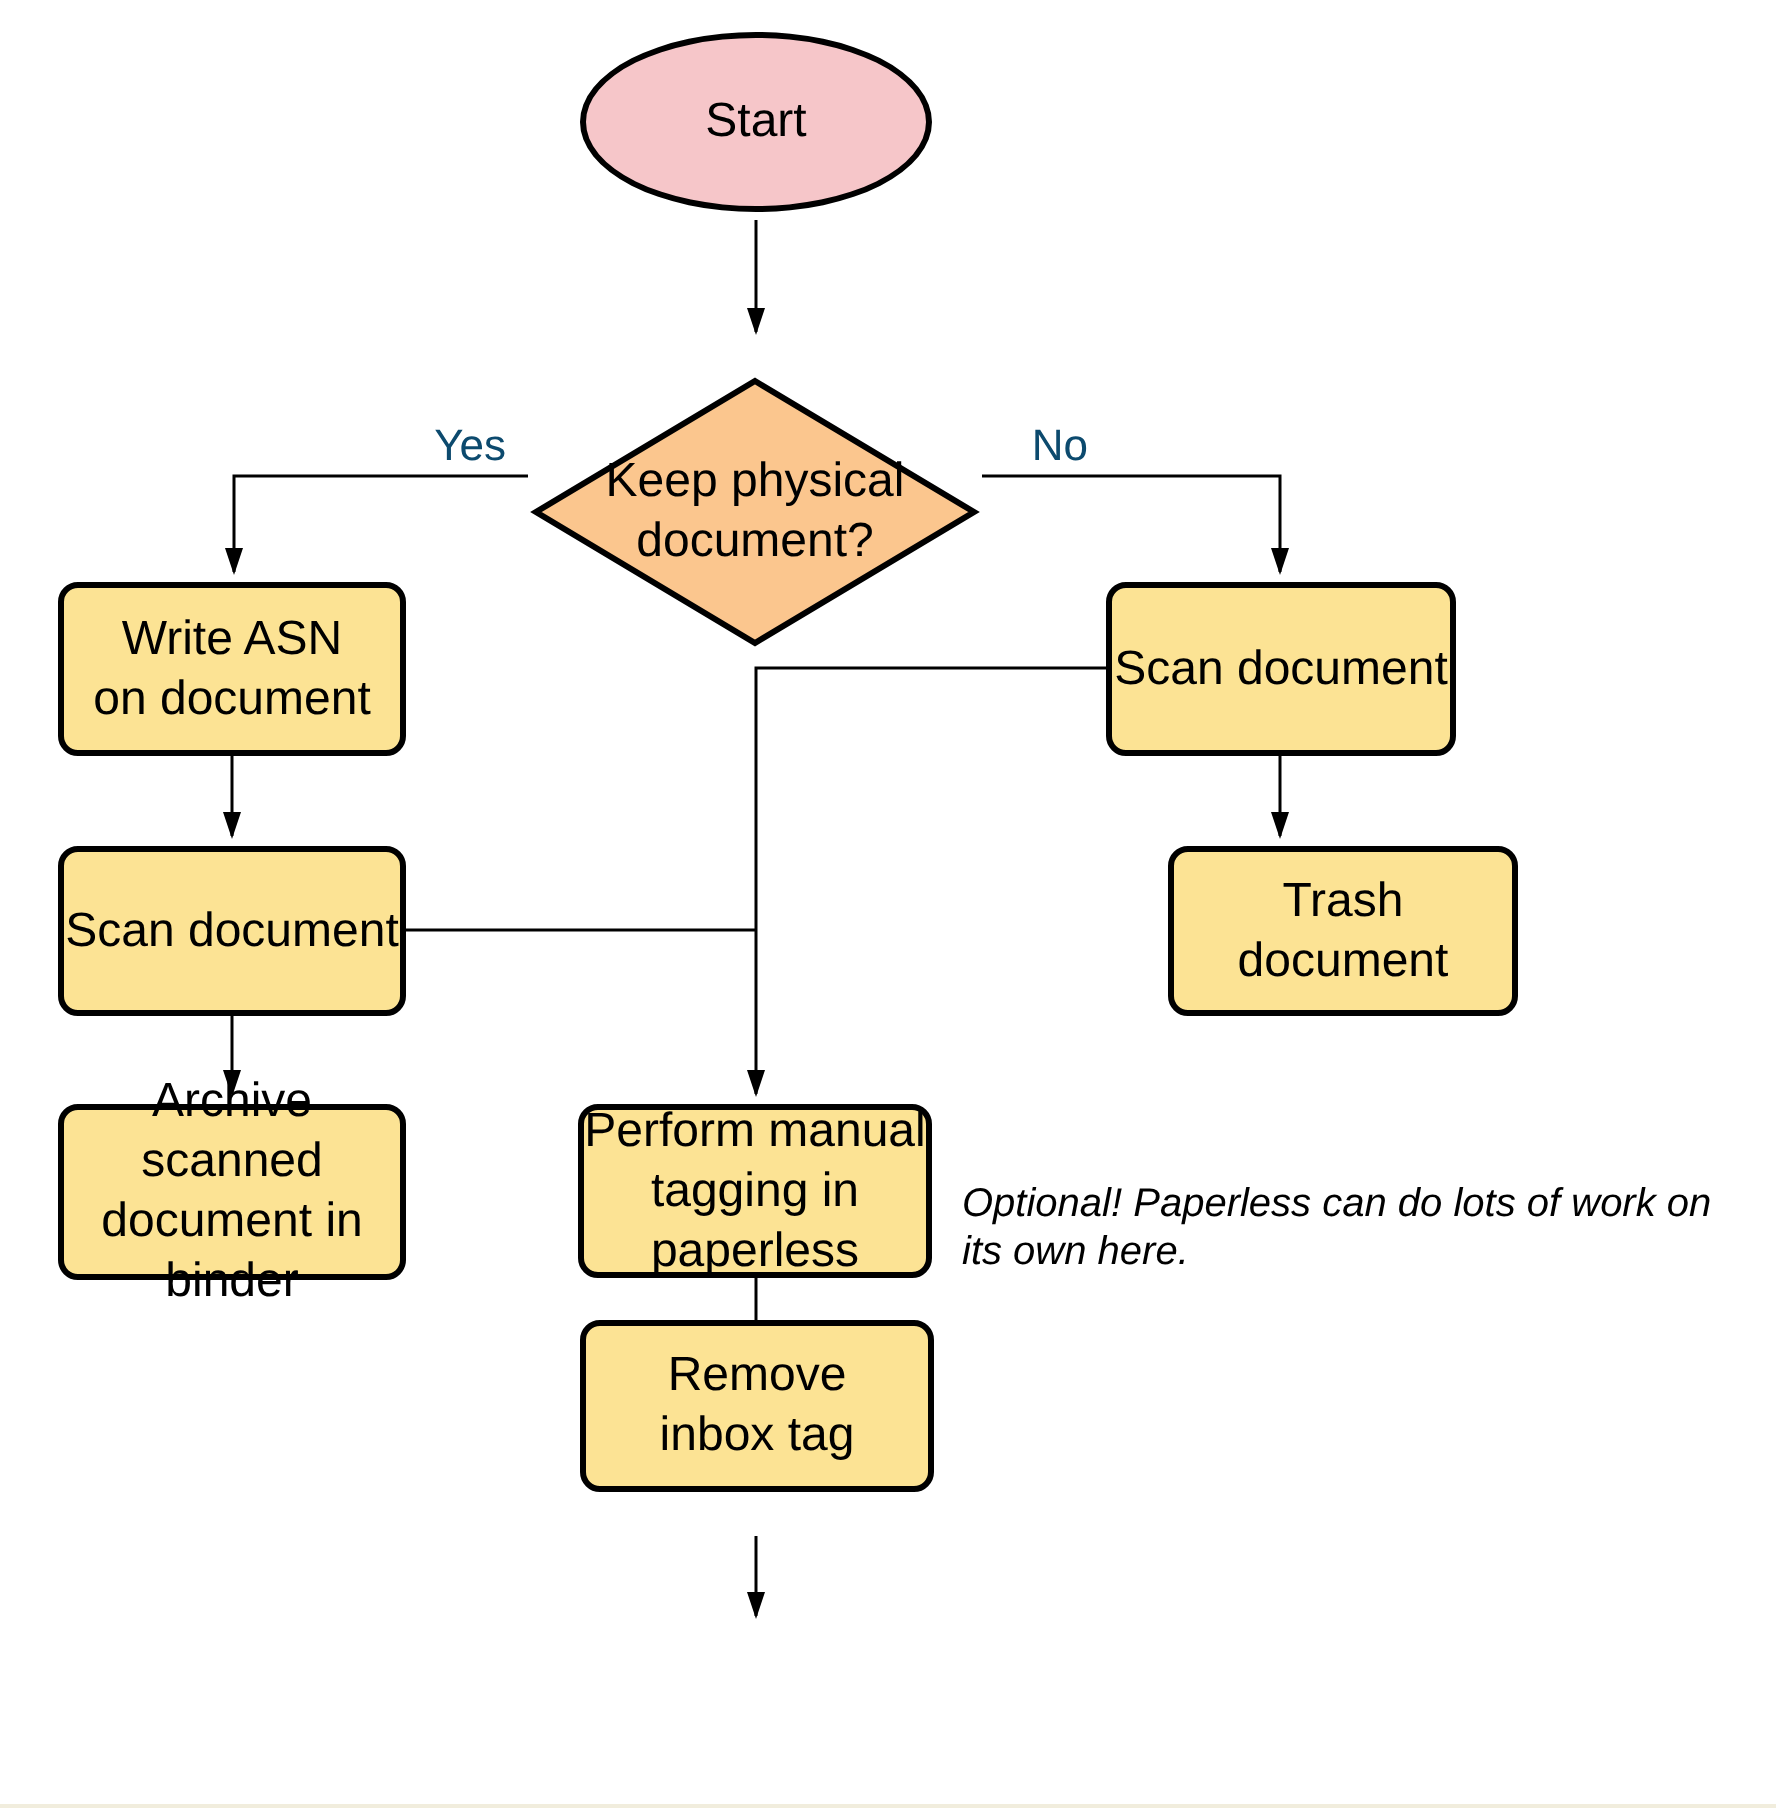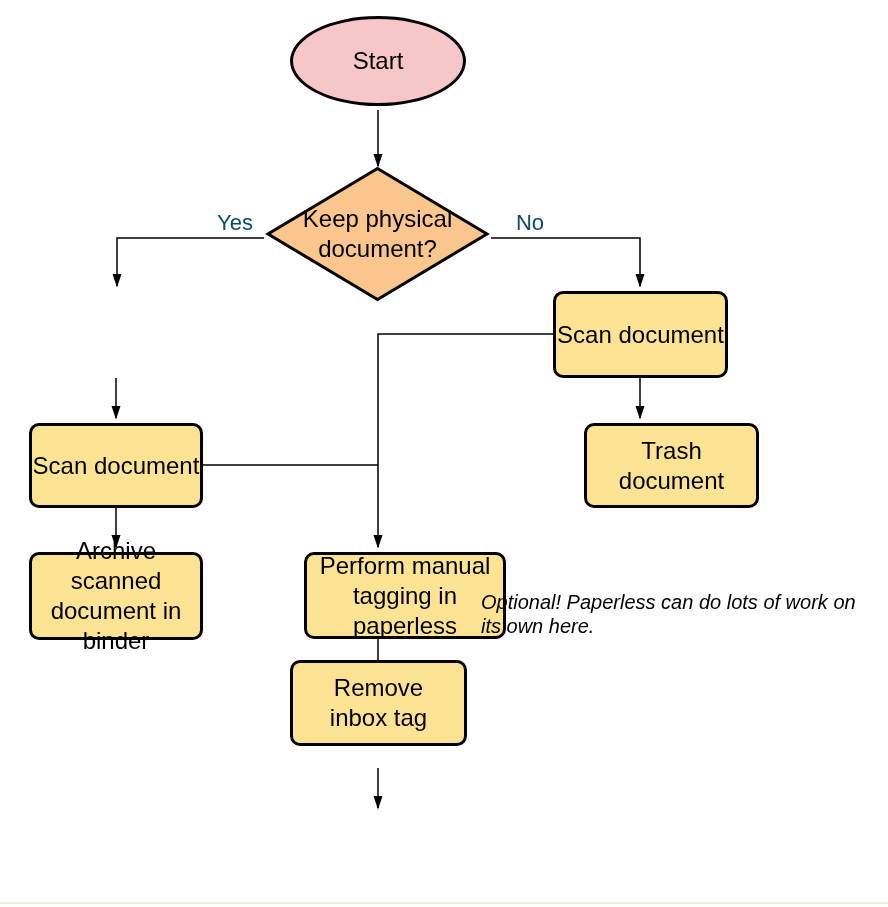--- a/index.html
+++ b/index.html
@@ -80,27 +80,27 @@
     position: absolute;
     left: 0;
     top: 902px;
     width: 888px;
     height: 2px;
     background: #f1eddd;
   }
 
   
   #node-start        { left: 290px; top: 16px;  width: 176px; height: 90px; }
-  #node-decision     { left: 265px; top: 166px; width: 225px; height: 136px; align-items: center; }
+  #node-decision     { left: 265px; top: 188px; width: 225px; height: 136px; align-items: center; }
   #node-write-asn    { left: 29px;  top: 291px; width: 174px; height: 87px; }
   #node-scan-left    { left: 29px;  top: 423px; width: 174px; height: 85px; }
   #node-archive      { left: 29px;  top: 552px; width: 174px; height: 88px; }
   #node-scan-right   { left: 553px; top: 291px; width: 175px; height: 87px; }
   #node-trash        { left: 584px; top: 423px; width: 175px; height: 85px; text-align: center; }
-  #node-tagging      { left: 304px; top: 552px; width: 202px; height: 87px; }
+  #node-tagging      { left: 289px; top: 552px; width: 177px; height: 87px; }
   #node-remove-inbox { left: 290px; top: 660px; width: 177px; height: 86px; }
   #node-end          { left: 288px; top: 813px; width: 179px; height: 83px; }
 
   #label-yes { left: 203px; top: 210px; width: 50px; }
   #label-no  { left: 494px; top: 210px; width: 50px; }
 </style>
 </head>
 <body>
 
 <div class="canvas">
@@ -130,20 +130,24 @@
   </div>
 
   <div id="node-decision" class="node decision">
     <svg width="225" height="136" viewBox="0 0 225 136">
       <polygon points="112.5,2.5 222,68 112.5,133.5 3,68" style="fill: var(--decision-fill, #FBC68E); stroke: var(--stroke, #000000); stroke-width: 3;"></polygon>
     </svg>
     <span class="label">Keep physical
 document?</span>
   </div>
 
+  <div id="node-write-asn" class="node process">
+    <span class="label">Write ASN
+on document</span>
+  </div>
 
   <div id="node-scan-left" class="node process">
     <span class="label">Scan document</span>
   </div>
 
   <div id="node-archive" class="node process">
     <span class="label">Archive scanned
 document in
 binder</span>
   </div>

